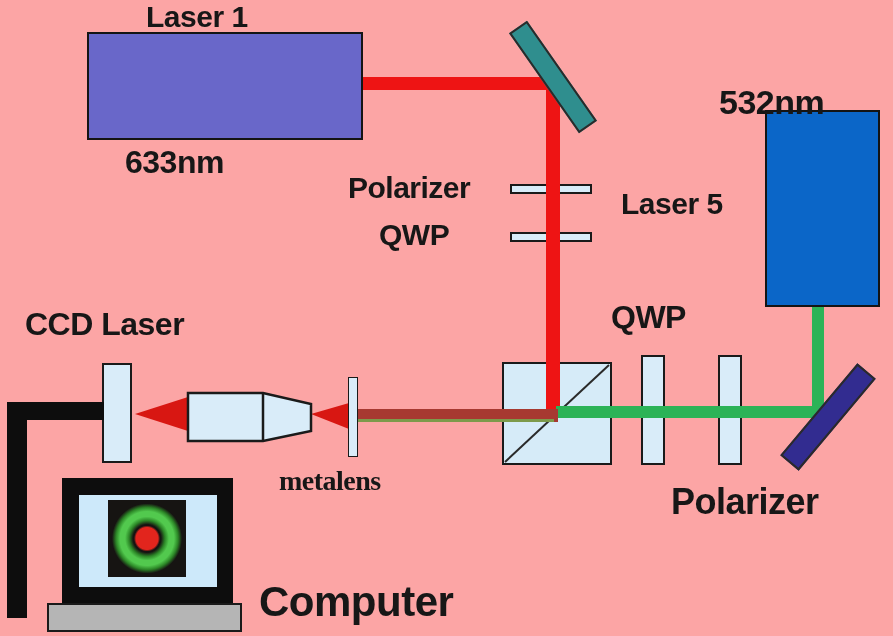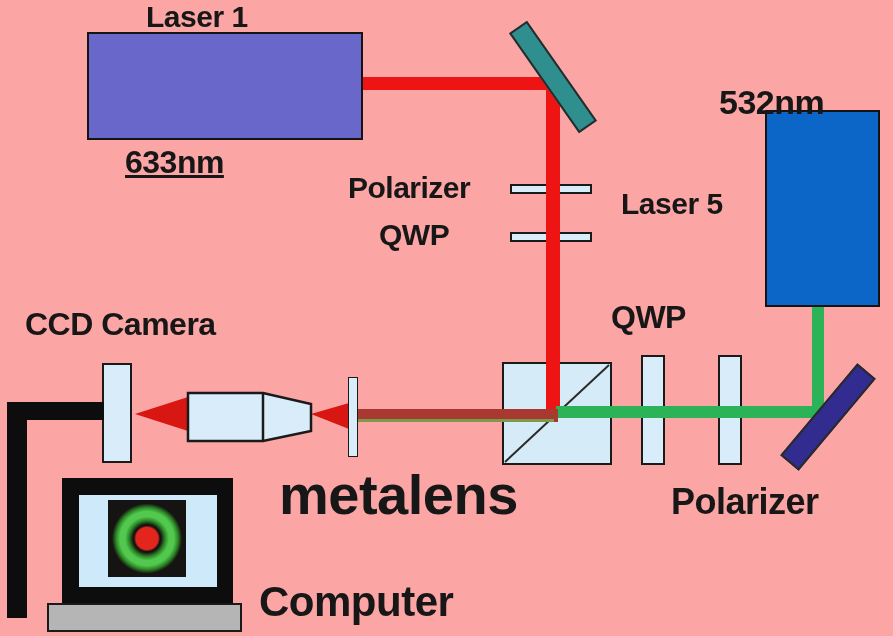--- a/index.html
+++ b/index.html
@@ -49,29 +49,29 @@
     left:108px;top:500px;width:78px;height:77px;
     background:
       radial-gradient(circle at 50% 50%, #e2251d 0 11px, rgba(226,37,29,0) 13px),
       radial-gradient(circle at 50% 50%, rgba(20,40,16,0) 14px, #2c8727 18px, #52c94e 22px 27px, #2c8727 31px, rgba(20,40,16,0) 35px),
       #161412;
   }
   .base{left:47px;top:603px;width:195px;height:29px;background:#b5b5b5;border:2px solid #1a1a1a;}
 
   
   .lbl-laser1{left:146px;top:1px;font-size:30px;}
-  .lbl-633{left:125px;top:146px;font-size:32px;text-decoration:underline;}
+  .lbl-633{left:125px;top:146px;font-size:32px;}
   .lbl-pol1{left:348px;top:172px;font-size:30px;}
   .lbl-qwp1{left:379px;top:219px;font-size:30px;}
   .lbl-532{left:719px;top:52px;font-size:34px;margin-top:33px;}
   .lbl-laser2{left:621px;top:188px;font-size:30px;}
   .lbl-qwp2{left:611px;top:301px;font-size:32px;}
   .lbl-pol2{left:671px;top:483px;font-size:36px;}
   .lbl-ccd{left:25px;top:308px;font-size:32px;}
-  .lbl-metalens{left:279px;top:466px;font-size:56px;}
+  .lbl-metalens{left:279px;top:466px;font-size:28px;font-family:Liberation Serif, serif;}
   .lbl-computer{left:251px;top:580px;font-size:42px;margin-left:8px;}
 </style>
 </head>
 <body>
 
 <div class="stage">
 
   <div class="abs bs-cube">
     <svg width="106" height="99" viewBox="0 0 106 99" style="display:block">
       <line x1="1" y1="98" x2="105" y2="1" stroke="#2a2a2a" stroke-width="2"></line>
@@ -112,17 +112,17 @@
   <div class="abs base"></div>
 
   <div class="lbl lbl-laser1">Laser 1</div>
   <div class="lbl lbl-633">633nm</div>
   <div class="lbl lbl-pol1">Polarizer</div>
   <div class="lbl lbl-qwp1">QWP</div>
   <div class="lbl lbl-532">532nm</div>
   <div class="lbl lbl-laser2">Laser 5</div>
   <div class="lbl lbl-qwp2">QWP</div>
   <div class="lbl lbl-pol2">Polarizer</div>
-  <div class="lbl lbl-ccd">CCD Camera</div>
+  <div class="lbl lbl-ccd">CCD Laser</div>
   <div class="lbl lbl-metalens">metalens</div>
   <div class="lbl lbl-computer">Computer</div>
 
 </div>
 
 </body></html>

